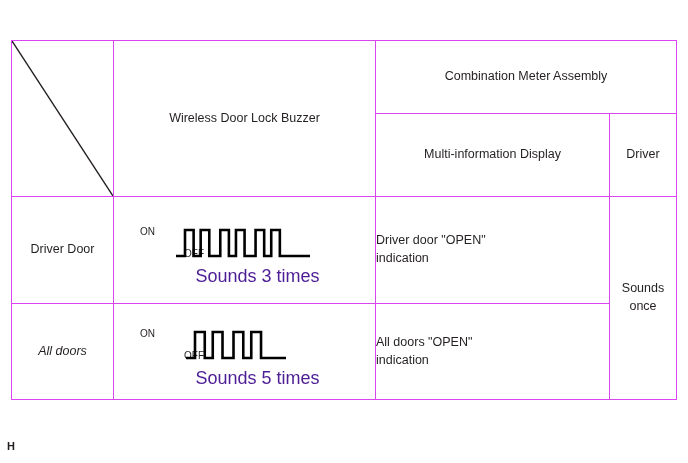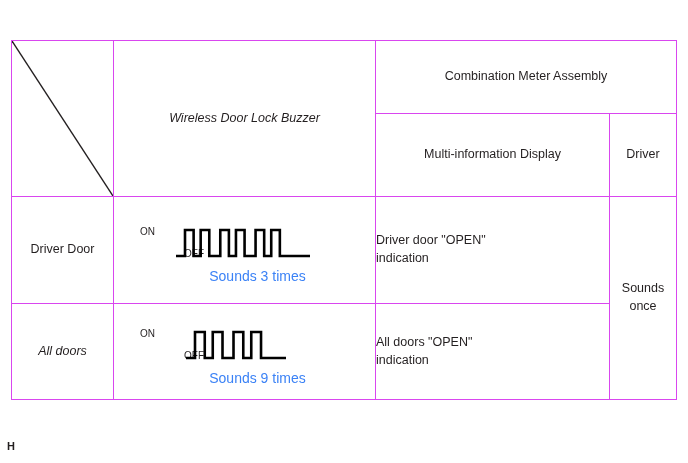--- a/index.html
+++ b/index.html
@@ -82,22 +82,22 @@
     transform: translateY(-50%);
     margin-top: -7px;
   }
   .wave-svg-r1 { left: 62px; }
   .wave-svg-r2 { left: 72px; }
 
   .wave-caption {
     position: absolute;
     width: 100%;
     text-align: center;
-    font-size: 14px;
-    color: #3b82f6;
+    font-size: 18px;
+    color: #4c1d95;
     top: 50%;
     transform: translateY(-50%);
     margin-top: 27px;
     padding-left: 26px;
     box-sizing: border-box;
   }
 
   
   #corner-marker {
     position: absolute;
@@ -120,21 +120,21 @@
     <col style="width:67px">
   </colgroup>
   <tbody>
 
     <tr>
       <td class="corner-cell" rowspan="2">
         <svg viewBox="0 0 102 159" preserveAspectRatio="none">
           <line x1="0" y1="0" x2="102" y2="159" stroke="#231f20" stroke-width="1.4" vector-effect="non-scaling-stroke"></line>
         </svg>
       </td>
-      <td class="c-center" rowspan="2" style="height:77px;font-style:italic;">Wireless Door Lock Buzzer</td>
+      <td class="c-center" rowspan="2" style="height:77px;">Wireless Door Lock Buzzer</td>
       <td class="c-center" colspan="2">Combination Meter Assembly</td>
     </tr>
 
     <tr>
       <td class="c-center" style="height:82px;">Multi-information Display</td>
       <td class="c-buzzer">Driver</td>
     </tr>
 
     <tr>
       <td class="c-center" style="height:106px;">Driver Door</td>
@@ -160,21 +160,21 @@
       <td class="c-center" style="height:95px;font-style:italic;">All doors</td>
       <td class="wave-cell">
         <div class="wave-wrap">
           <div class="wave-labels">
             <span class="lbl-on">ON</span>
             <span class="lbl-off">OFF</span>
           </div>
           <svg class="wave-svg wave-svg-r2" width="100" height="34" viewBox="0 0 100 34">
             <polyline id="wave-path-row1" fill="none" stroke="#000000" stroke-width="2.6" stroke-linejoin="miter" stroke-linecap="butt" points="0.00,30.00 9.00,30.00 9.00,4.00 18.76,4.00 18.76,30.00 26.75,30.00 26.75,4.00 36.51,4.00 36.51,30.00 47.51,30.00 47.51,4.00 57.28,4.00 57.28,30.00 65.26,30.00 65.26,4.00 75.03,4.00 75.03,30.00 100.00,30.00"></polyline>
           </svg>
-          <div class="wave-caption">Sounds 9 times</div>
+          <div class="wave-caption">Sounds 5 times</div>
         </div>
       </td>
       <td class="c-left">
         <span class="nl">All doors "OPEN"<br>indication</span>
       </td>
     </tr>
   </tbody>
 </table>
 
 <div id="corner-marker">H</div>

